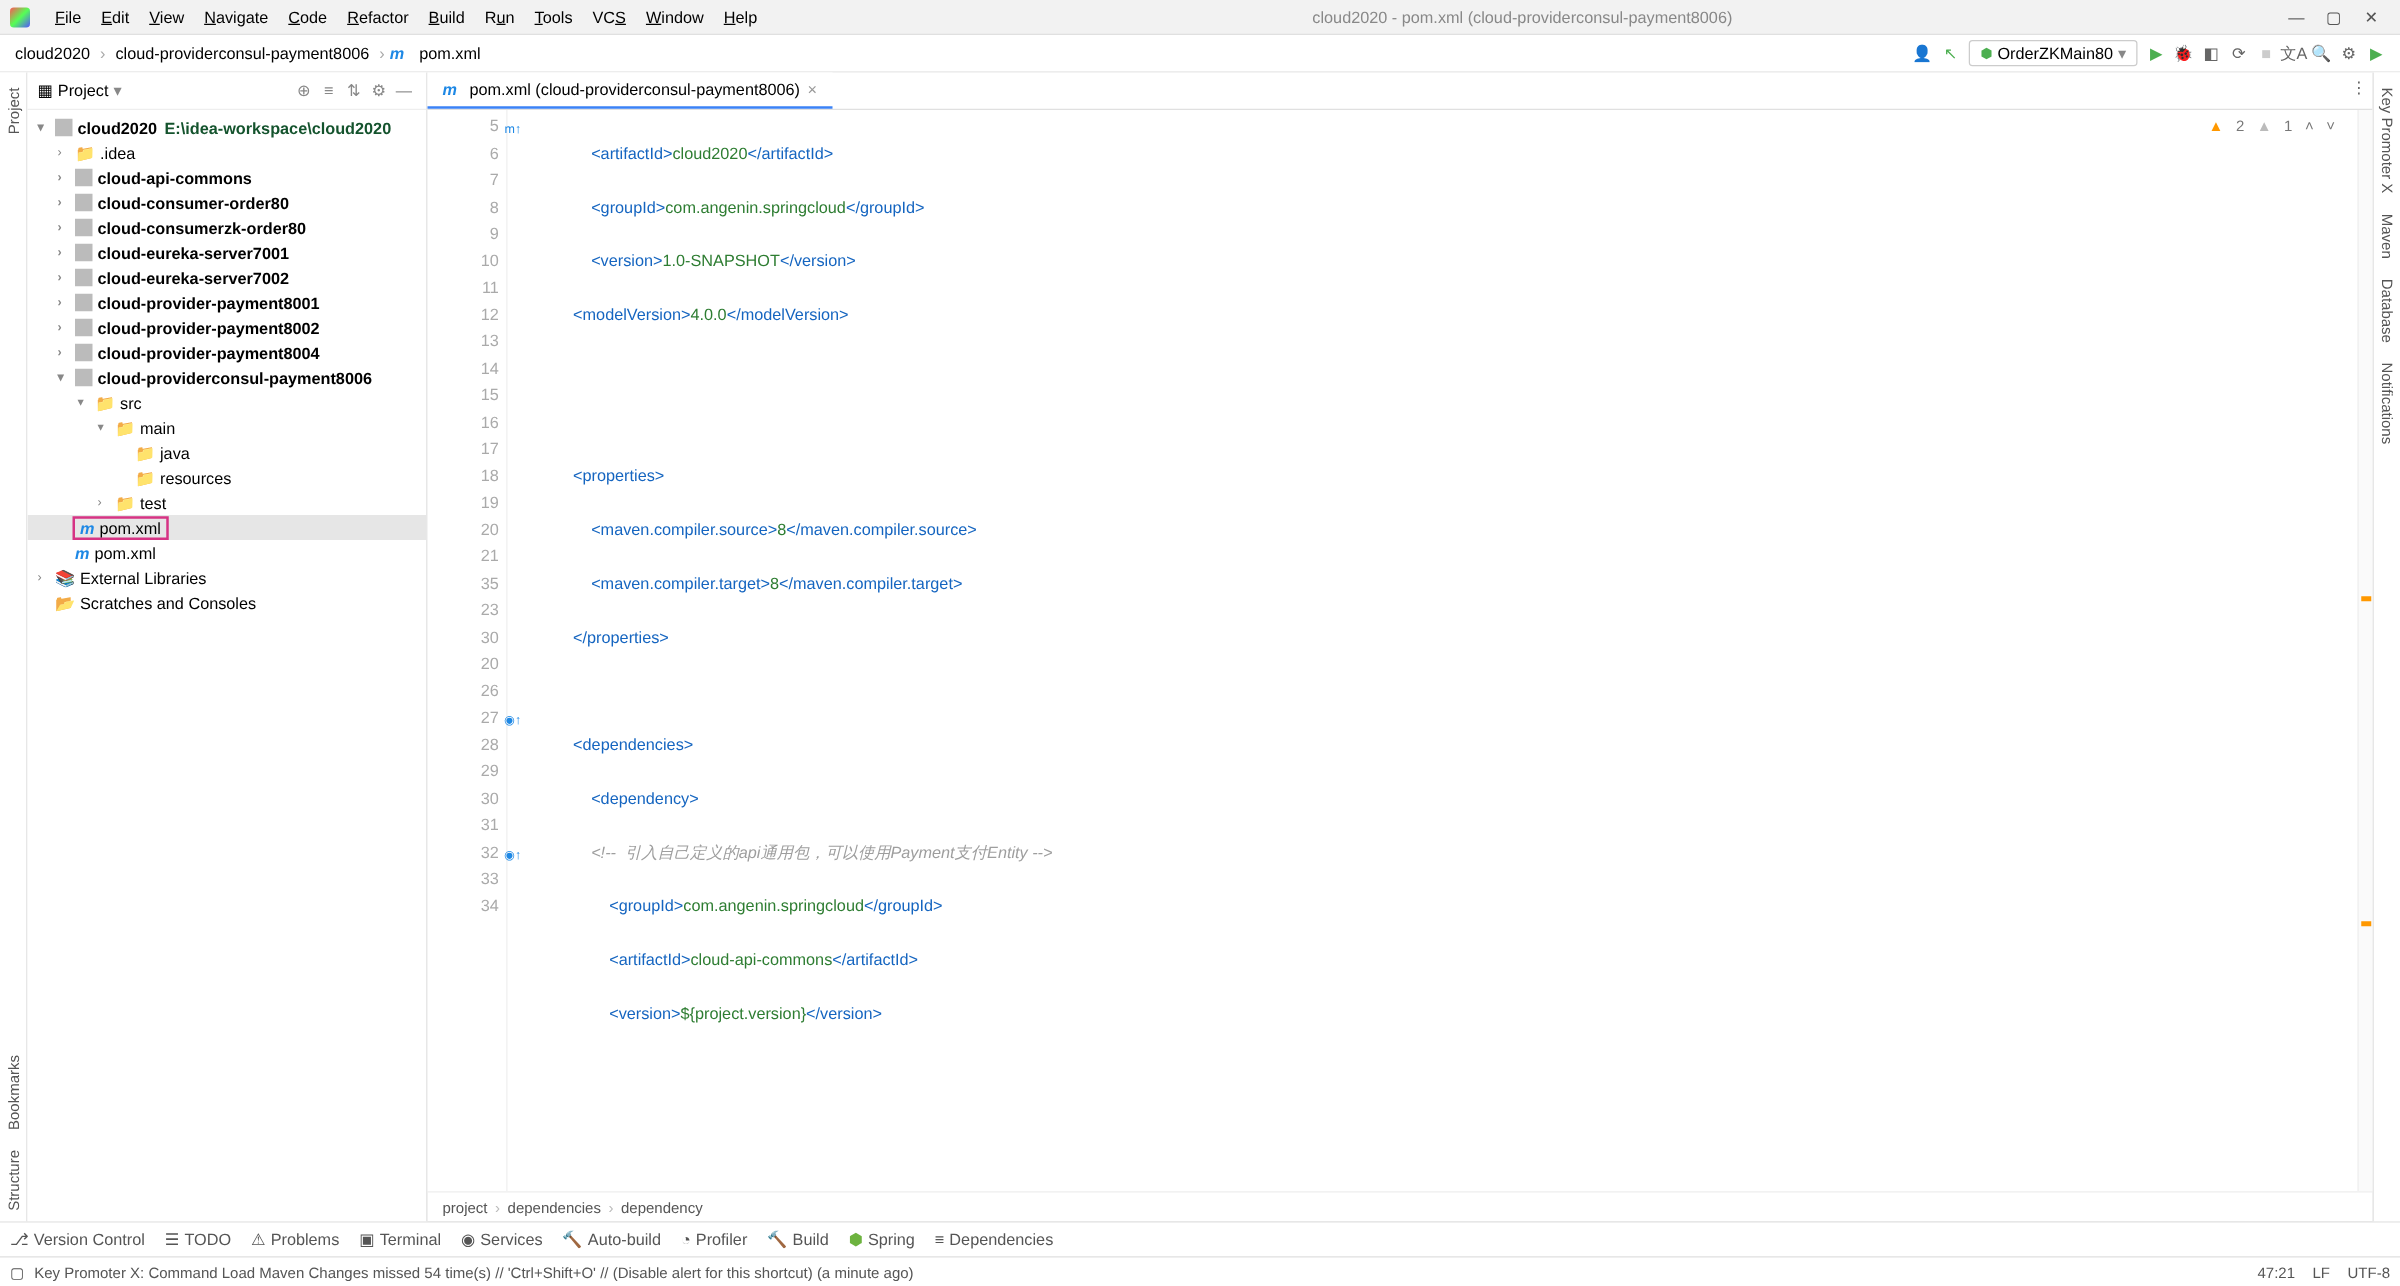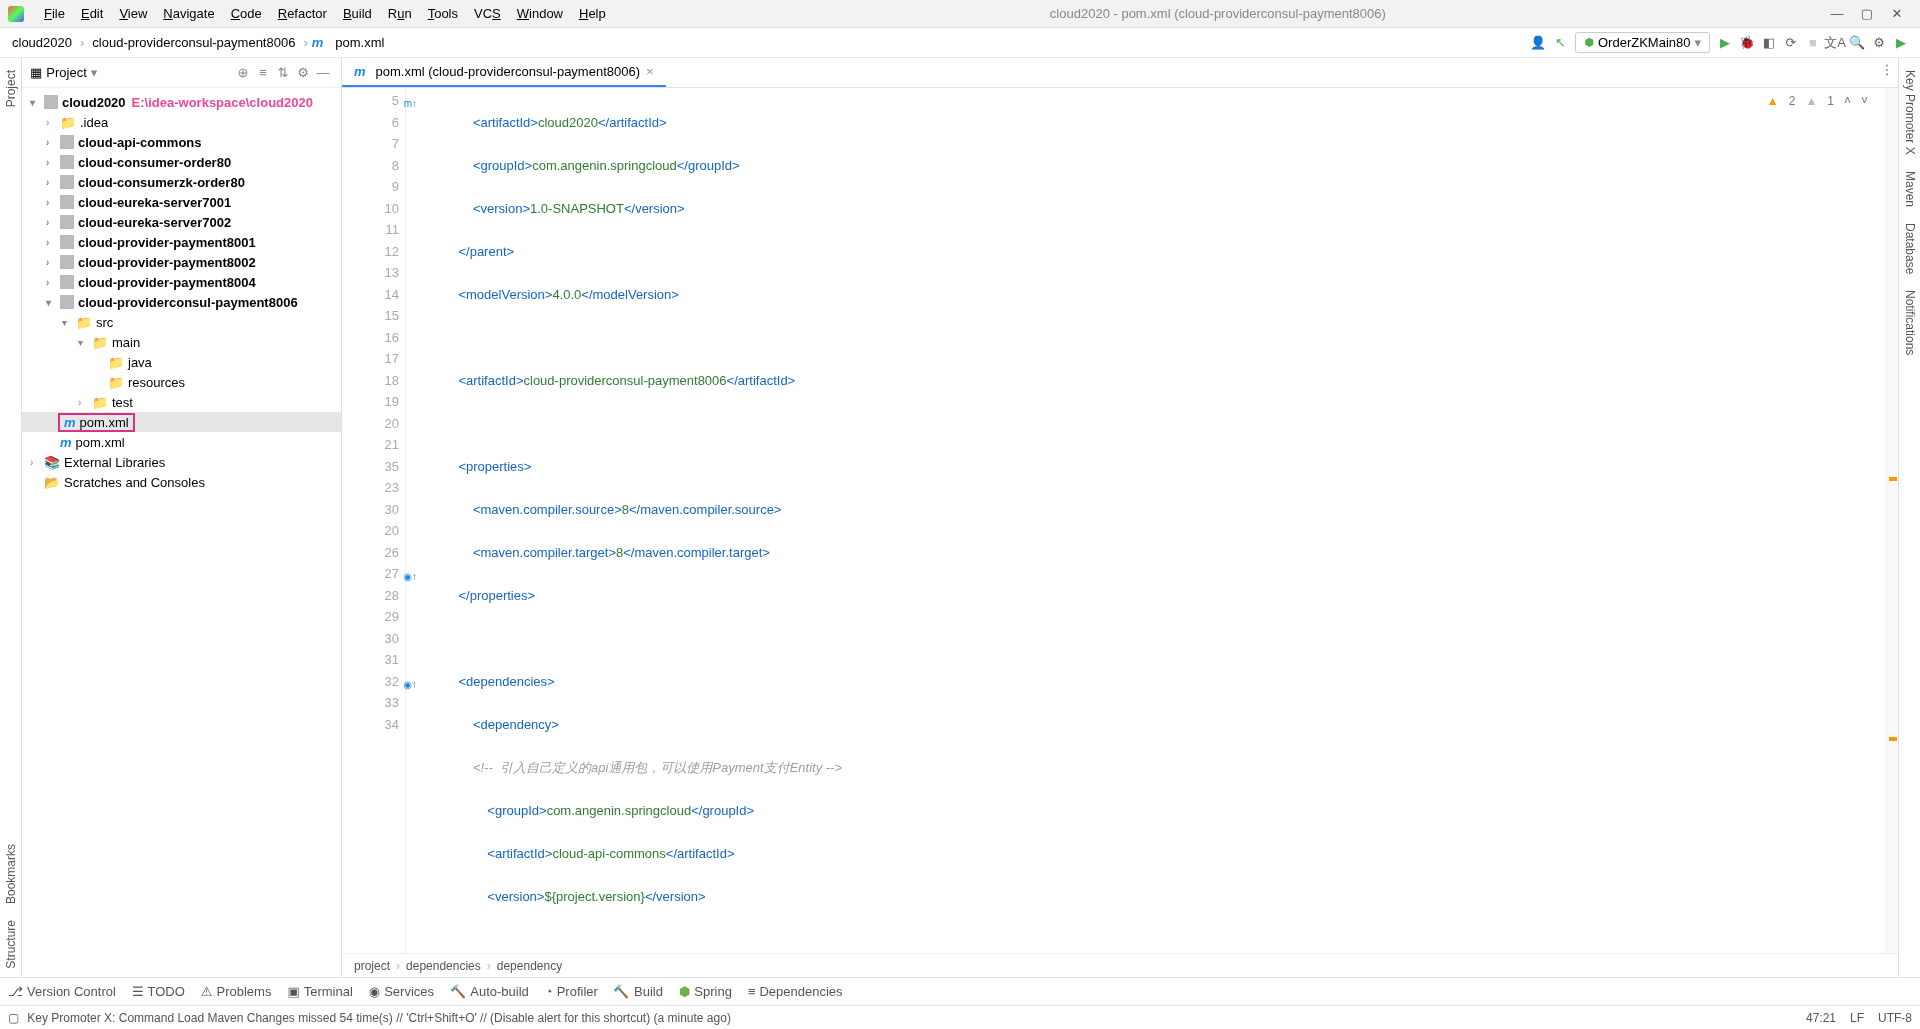--- a/index.html
+++ b/index.html
@@ -26,21 +26,21 @@
 .project-header { height: 30px; display: flex; align-items: center; padding: 0 8px; border-bottom: 1px solid #eee; }
 .project-header .title { font-weight: 500; margin-left: 4px; }
 .project-header .spacer { flex: 1; }
 .project-header .icon { width: 20px; text-align: center; color: #888; cursor: pointer; }
 .tree { flex: 1; overflow: auto; padding: 4px 0; font-size: 13px; }
 .tree-row { display: flex; align-items: center; height: 20px; padding-left: 8px; white-space: nowrap; cursor: pointer; }
 .tree-row .arrow { width: 14px; color: #888; font-size: 10px; }
 .tree-row .folder-icon { width: 16px; margin-right: 4px; color: #888; }
 .tree-row .module-icon { width: 14px; height: 14px; margin-right: 4px; background: #bbb; display: inline-block; }
 .tree-row.bold { font-weight: 600; }
-.tree-row .dim { color: #ec4899; margin-left: 6px; }
+.tree-row .dim { color: #14532d; margin-left: 6px; }
 .tree-row.selected { background: #e6e6e6; }
 .tree-row .highlight-box { border: 2px solid #d63384; padding: 0 4px; display: inline-flex; align-items: center; margin-left: -4px; }
 .pad1 { padding-left: 24px; } .pad2 { padding-left: 40px; } .pad3 { padding-left: 56px; } .pad4 { padding-left: 72px; }
 .editor-area { flex: 1; display: flex; flex-direction: column; }
 .tabs { height: 30px; display: flex; align-items: stretch; border-bottom: 1px solid #e0e0e0; }
 .tab { display: flex; align-items: center; padding: 0 12px; border-bottom: 2px solid #3b82f6; background: #fff; gap: 6px; }
 .tab .close { color: #999; }
 .editor-body { flex: 1; display: flex; position: relative; overflow: hidden; }
 .gutter { width: 64px; background: #fff; border-right: 1px solid #f0f0f0; font-family: "JetBrains Mono", Consolas, monospace; font-size: 13px; color: #aaa; text-align: right; padding: 2px 6px 2px 0; line-height: 21.5px; }
 .gutter .ln { height: 21.5px; position:relative;}
@@ -282,24 +282,22 @@
           <div class="ln">30</div>
           <div class="ln">31</div>
         <div class="ln">32 <span class="marker" style="color:#1e88e5">◉↑</span></div>
         <div class="ln">33</div>
           <div class="ln">34</div>
       </div>
       <div class="code">
 <div class="line">        <span class="kw">&lt;artifactId&gt;</span><span class="val">cloud2020</span><span class="kw">&lt;/artifactId&gt;</span></div>
 <div class="line">        <span class="kw">&lt;groupId&gt;</span><span class="val">com.angenin.springcloud</span><span class="kw">&lt;/groupId&gt;</span></div>
 <div class="line">        <span class="kw">&lt;version&gt;</span><span class="val">1.0-SNAPSHOT</span><span class="kw">&lt;/version&gt;</span></div>
-<div class="line">    <span class="kw">&lt;/parent&gt;</span></div>
 <div class="line">    <span class="kw">&lt;modelVersion&gt;</span><span class="val">4.0.0</span><span class="kw">&lt;/modelVersion&gt;</span></div>
 <div class="line"></div>
-<div class="line">    <span class="kw">&lt;artifactId&gt;</span><span class="val">cloud-providerconsul-payment8006</span><span class="kw">&lt;/artifactId&gt;</span></div>
 <div class="line"></div>
 <div class="line">    <span class="kw">&lt;properties&gt;</span></div>
 <div class="line">        <span class="kw">&lt;maven.compiler.source&gt;</span><span class="val">8</span><span class="kw">&lt;/maven.compiler.source&gt;</span></div>
 <div class="line">        <span class="kw">&lt;maven.compiler.target&gt;</span><span class="val">8</span><span class="kw">&lt;/maven.compiler.target&gt;</span></div>
 <div class="line">    <span class="kw">&lt;/properties&gt;</span></div>
 <div class="line"></div>
 <div class="line">    <span class="kw">&lt;dependencies&gt;</span></div>
 <div class="line">        <span class="kw">&lt;dependency&gt;</span></div>
 <div class="line">        <span class="cmt">&lt;!--  引入自己定义的api通用包，可以使用Payment支付Entity --&gt;</span></div>
 <div class="line">            <span class="kw">&lt;groupId&gt;</span><span class="val">com.angenin.springcloud</span><span class="kw">&lt;/groupId&gt;</span></div>

